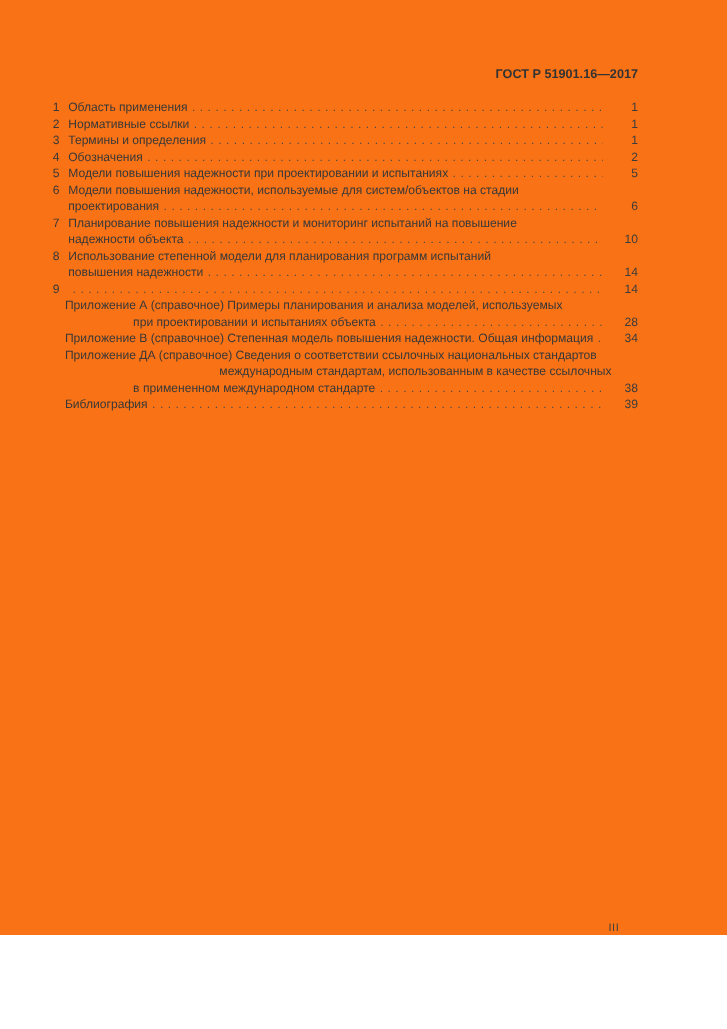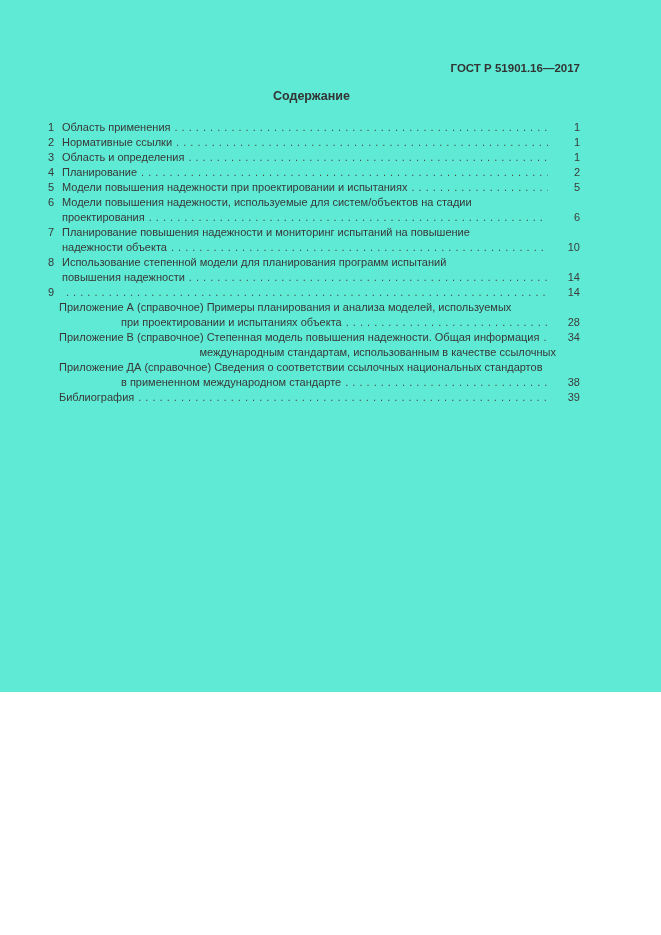--- a/index.html
+++ b/index.html
@@ -3,22 +3,22 @@
 <meta charset="utf-8">
 <style>
   html, body {
     margin: 0;
     padding: 0;
     background: #ffffff;
   }
   .page {
     position: relative;
     width: 661px;
-    height: 692px;
-    background: #5eead4;
+    height: 850px;
+    background: #f97316;
     font-family: "Liberation Sans", sans-serif;
     color: #383838;
     overflow: hidden;
   }
   .content {
     position: absolute;
     left: 43px;
     top: 0;
     width: 537px;
   }
@@ -88,46 +88,45 @@
     color: #3f3f3f;
     letter-spacing: 0.5px;
   }
 </style>
 </head>
 <body>
 
 <div class="page">
   <div class="content">
     <div class="doc-header">ГОСТ Р 51901.16—2017</div>
-    <h1 class="doc-title">Содержание</h1>
     <div class="toc" id="toc">
   <div class="row indent-item">
     <span class="num">1</span>
     <span class="text">Область применения</span>
     <span class="dots"></span>
     <span class="pg">1</span>
   </div>
 
   <div class="row indent-item">
     <span class="num">2</span>
     <span class="text">Нормативные ссылки</span>
     <span class="dots"></span>
     <span class="pg">1</span>
   </div>
 
   <div class="row indent-item">
     <span class="num">3</span>
-    <span class="text">Область и определения</span>
+    <span class="text">Термины и определения</span>
     <span class="dots"></span>
     <span class="pg">1</span>
   </div>
 
   <div class="row indent-item">
     <span class="num">4</span>
-    <span class="text">Планирование</span>
+    <span class="text">Обозначения</span>
     <span class="dots"></span>
     <span class="pg">2</span>
   </div>
 
   <div class="row indent-item">
     <span class="num">5</span>
     <span class="text">Модели повышения надежности при проектировании и испытаниях</span>
     <span class="dots"></span>
     <span class="pg">5</span>
   </div>
@@ -194,30 +193,30 @@
     <span class="pg">28</span>
   </div>
 
   <div class="row indent-margin">
 
     <span class="text">Приложение В (справочное) Степенная модель повышения надежности. Общая информация</span>
     <span class="dots"></span>
     <span class="pg">34</span>
   </div>
 
+  <div class="row indent-margin">
+
+    <span class="text">Приложение ДА (справочное) Сведения о соответствии ссылочных национальных стандартов</span>
+
+    <span class="pg"></span>
+  </div>
+
   <div class="row indent-cont-app">
 
     <span class="text">международным стандартам, использованным в качестве ссылочных</span>
-
-    <span class="pg"></span>
-  </div>
-
-  <div class="row indent-margin">
-
-    <span class="text">Приложение ДА (справочное) Сведения о соответствии ссылочных национальных стандартов</span>
 
     <span class="pg"></span>
   </div>
 
   <div class="row indent-cont-app">
 
     <span class="text">в примененном международном стандарте</span>
     <span class="dots"></span>
     <span class="pg">38</span>
   </div>

